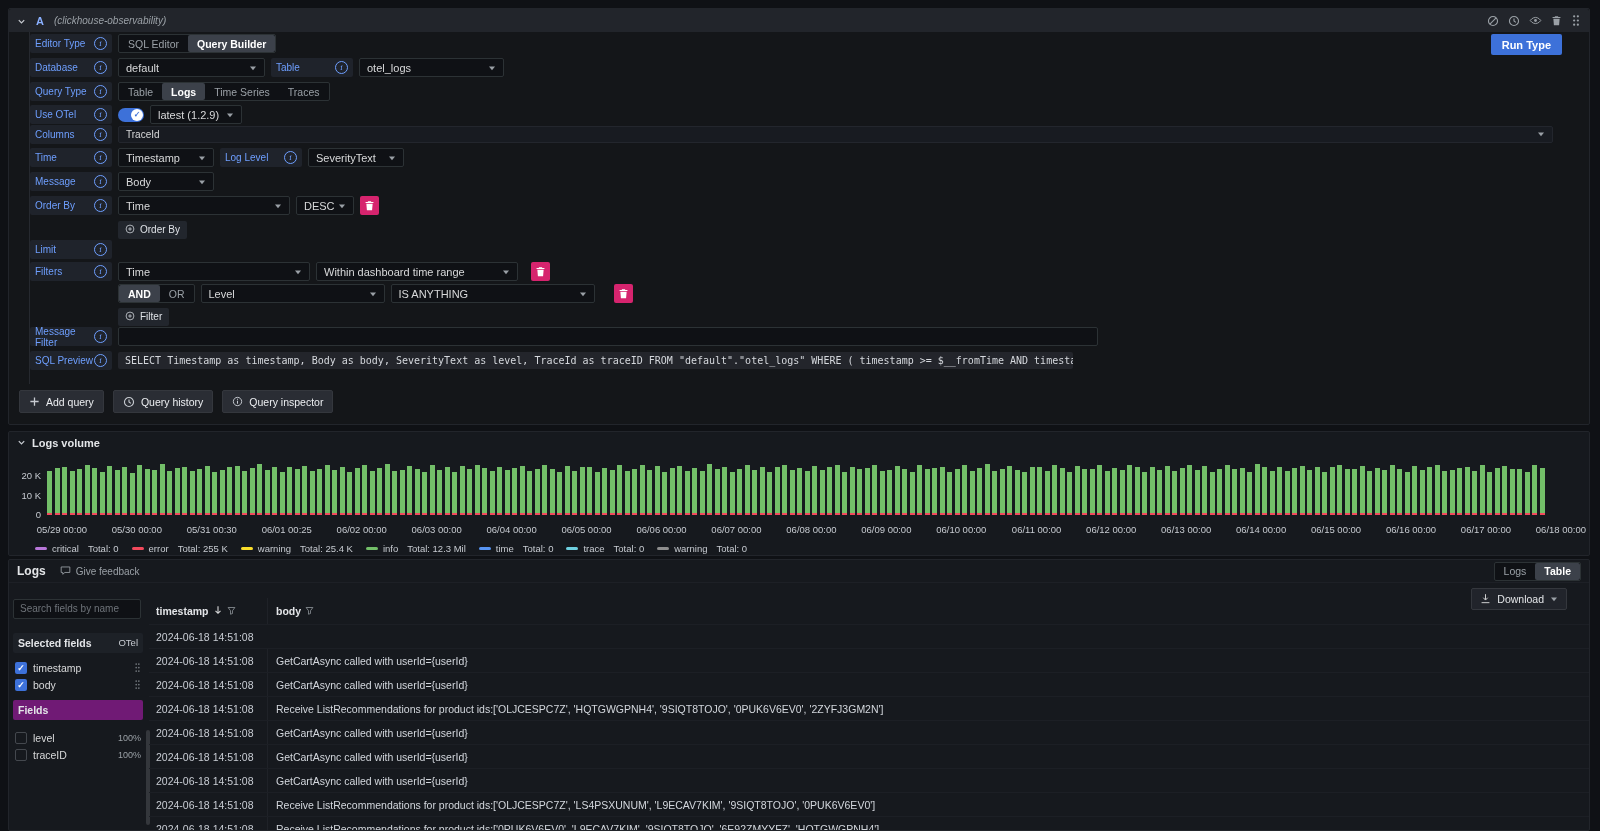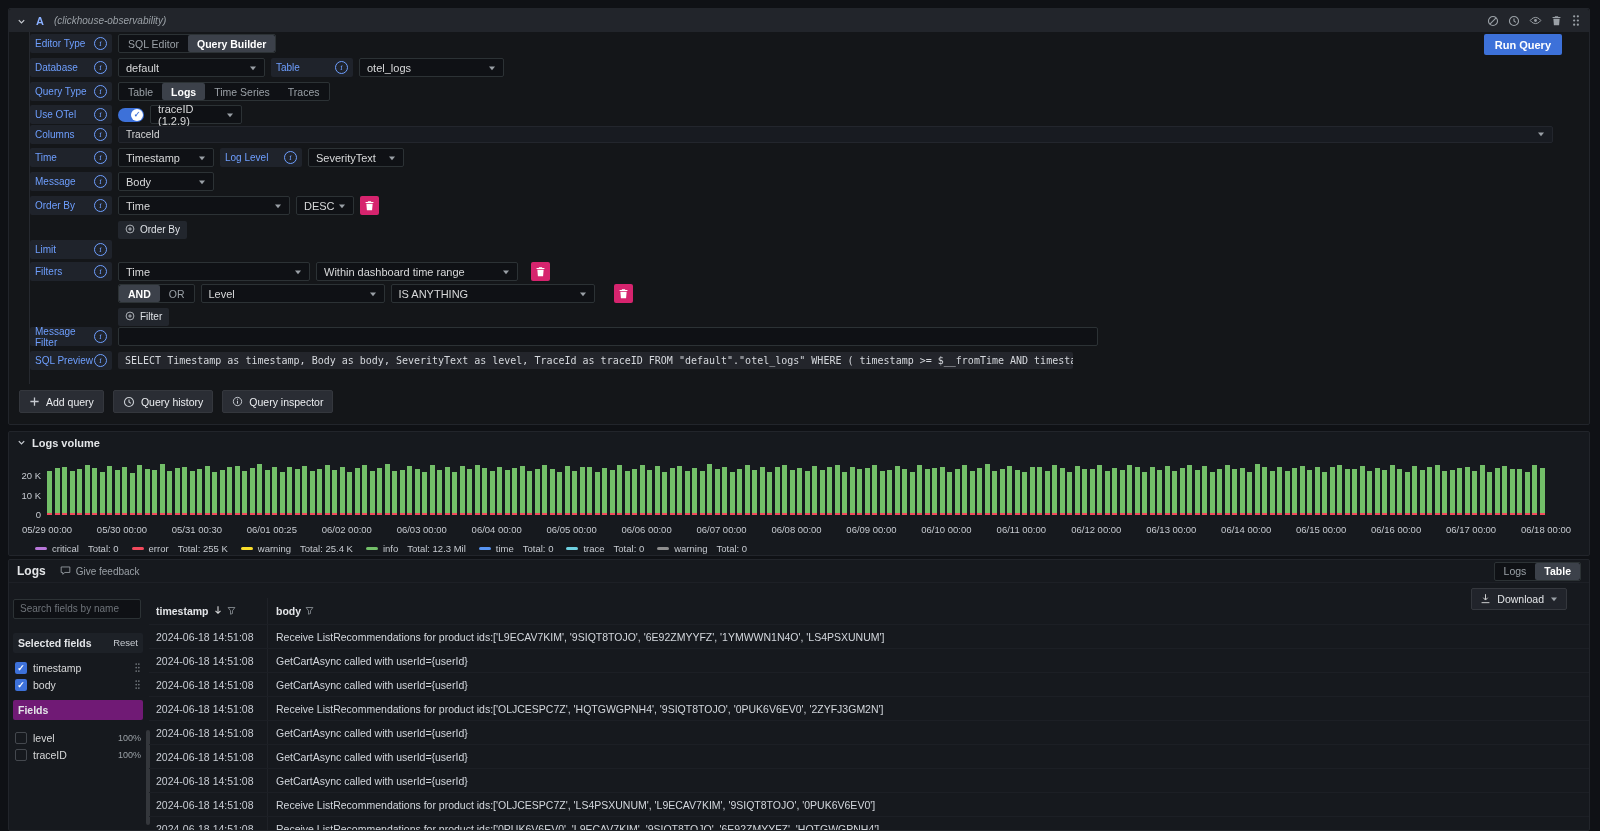--- a/index.html
+++ b/index.html
@@ -30,21 +30,21 @@
   .secbtn{height:21px;display:inline-flex;align-items:center;gap:6px;padding:0 9px;background:#2a2d34;border:1px solid #34373d;border-radius:2px;color:#eceef1;font-size:10.5px;font-weight:500;cursor:pointer}
   .qfooter{position:absolute;left:10px;top:381px;display:flex;gap:9px}
   
   .ptitle{position:absolute;left:8px;top:5px;display:flex;align-items:center;gap:6px;font-size:11px;font-weight:700;color:#e3e5e8;cursor:pointer}
   .ytick{position:absolute;width:30px;text-align:right;font-size:9.5px;color:#c7cbd1}
   .bars{position:absolute;left:38px;top:29px;width:1499px;height:54px;display:flex;align-items:flex-end;justify-content:space-between}
   .bar{width:5px;display:flex;flex-direction:column;justify-content:flex-end}
   .bar .g{background:#73bf69;width:100%}
   .bar .r{background:#f2495c;width:100%;height:2px}
   .xticks{position:absolute;left:38px;top:92px;width:1499px;height:12px}
-  .xticks span{position:absolute;width:80px;margin-left:-40px;text-align:center;font-size:9.5px;color:#c7cbd1;white-space:nowrap}
+  .xticks span{position:absolute;width:80px;margin-left:-40px;text-align:right;font-size:9.5px;color:#c7cbd1;white-space:nowrap}
   .legend{position:absolute;left:26px;top:111px;display:flex;align-items:center;gap:13px;font-size:9.5px;color:#c7cbd1;white-space:nowrap}
   .legend .li{display:inline-flex;align-items:center;gap:5px;cursor:pointer}
   .legend .sw{width:12px;height:3px;border-radius:2px;display:inline-block}
   
   .lhead{position:absolute;left:0;top:0;right:0;height:23px;border-bottom:1px solid #1d2026;display:flex;align-items:center;padding:0 8px;box-sizing:border-box}
   .ltitle{font-size:12px;font-weight:700;color:#e3e5e8}
   .feedback{display:inline-flex;align-items:center;gap:5px;color:#9aa0a6;font-size:10px;margin-left:14px;cursor:pointer}
   .viewtoggle{margin-left:auto}
   .dlbtn{position:absolute;right:22px;top:28px;height:20px;display:inline-flex;align-items:center;gap:6px;padding:0 8px;background:#21242b;border:1px solid #34373d;border-radius:2px;font-size:10.5px;color:#e3e5e8;cursor:pointer}
   .sidebar{position:absolute;left:4px;top:38px;width:130px}
@@ -107,21 +107,21 @@
               <circle cx="3" cy="7" r="1.2"></circle>
               <circle cx="7" cy="7" r="1.2"></circle>
               <circle cx="3" cy="11.5" r="1.2"></circle>
               <circle cx="7" cy="11.5" r="1.2"></circle>
             </g>
           </svg>
         </span>
       </div>
   </header>
   <div class="vline"></div>
-  <button class="runbtn">Run Query</button>
+  <button class="runbtn">Run Type</button>
 
   <div class="frow" style="top:25px">
     <div class="lbl">
         <span>Editor Type</span>
         <span class="info">i</span>
       </div>
     <div class="rgroup" id="editorTypeGroup">
         <span class="opt">SQL Editor</span>
         <span class="opt active">Query Builder</span>
       </div>
@@ -165,21 +165,21 @@
 
   <div class="frow" style="top:96px">
     <div class="lbl">
         <span>Use OTel</span>
         <span class="info">i</span>
       </div>
     <div class="tog">
         <span class="knob">✓</span>
       </div>
     <div class="sel" style="width:92px">
-        <span>traceID (1.2.9)</span>
+        <span>latest (1.2.9)</span>
         <span class="caret-ic"><svg width="8" height="8" viewBox="0 0 8 8">
             <path fill="#9aa0a6" d="M1 2.5h6L4 6.2z"></path>
           </svg></span>
       </div>
   </div>
 
   <div class="frow" style="top:117px;height:17px">
     <div class="lbl">
         <span>Columns</span>
         <span class="info">i</span>
@@ -1273,21 +1273,21 @@
     <span>Download</span>
     <span class="caret-ic"><svg width="8" height="8" viewBox="0 0 8 8">
           <path fill="#9aa0a6" d="M1 2.5h6L4 6.2z"></path>
         </svg></span>
   </div>
 
   <aside class="sidebar">
     <input class="input" style="width: 128px; height: 20px; font-size: 10px;" placeholder="Search fields by name">
     <div class="shead" style="margin-top:14px">
       <span>Selected fields</span>
-      <span class="reset">Reset</span>
+      <span class="reset">OTel</span>
     </div>
     <div id="selectedFields" style="margin-top:7px">
         <div class="fldrow">
           <span class="cb on">✓</span>
           <span>timestamp</span>
           <span class="dragdots"><svg width="7" height="11" viewBox="0 0 8 12">
               <g fill="#6e7379">
                 <circle cx="2.5" cy="2" r="1"></circle>
                 <circle cx="5.5" cy="2" r="1"></circle>
                 <circle cx="2.5" cy="6" r="1"></circle>
@@ -1344,21 +1344,20 @@
       <div class="tcol2">
         <span>body</span>
         <span class="funnel"><svg width="9" height="9" viewBox="0 0 12 12">
               <path fill="none" stroke="#9aa0a6" d="M1.5 2h9L7.3 6.3V10l-2.6 1V6.3L1.5 2z"></path>
             </svg></span>
       </div>
     </div>
     <div id="logrows">
         <div class="trow">
           <div class="tcol1">2024-06-18 14:51:08</div>
-          <div class="tcol2">Receive ListRecommendations for product ids:['L9ECAV7KIM', '9SIQT8TOJO', '6E92ZMYYFZ', '1YMWWN1N4O', 'LS4PSXUNUM']</div>
         </div>
         <div class="trow">
           <div class="tcol1">2024-06-18 14:51:08</div>
           <div class="tcol2">GetCartAsync called with userId={userId}</div>
         </div>
         <div class="trow">
           <div class="tcol1">2024-06-18 14:51:08</div>
           <div class="tcol2">GetCartAsync called with userId={userId}</div>
         </div>
         <div class="trow">

